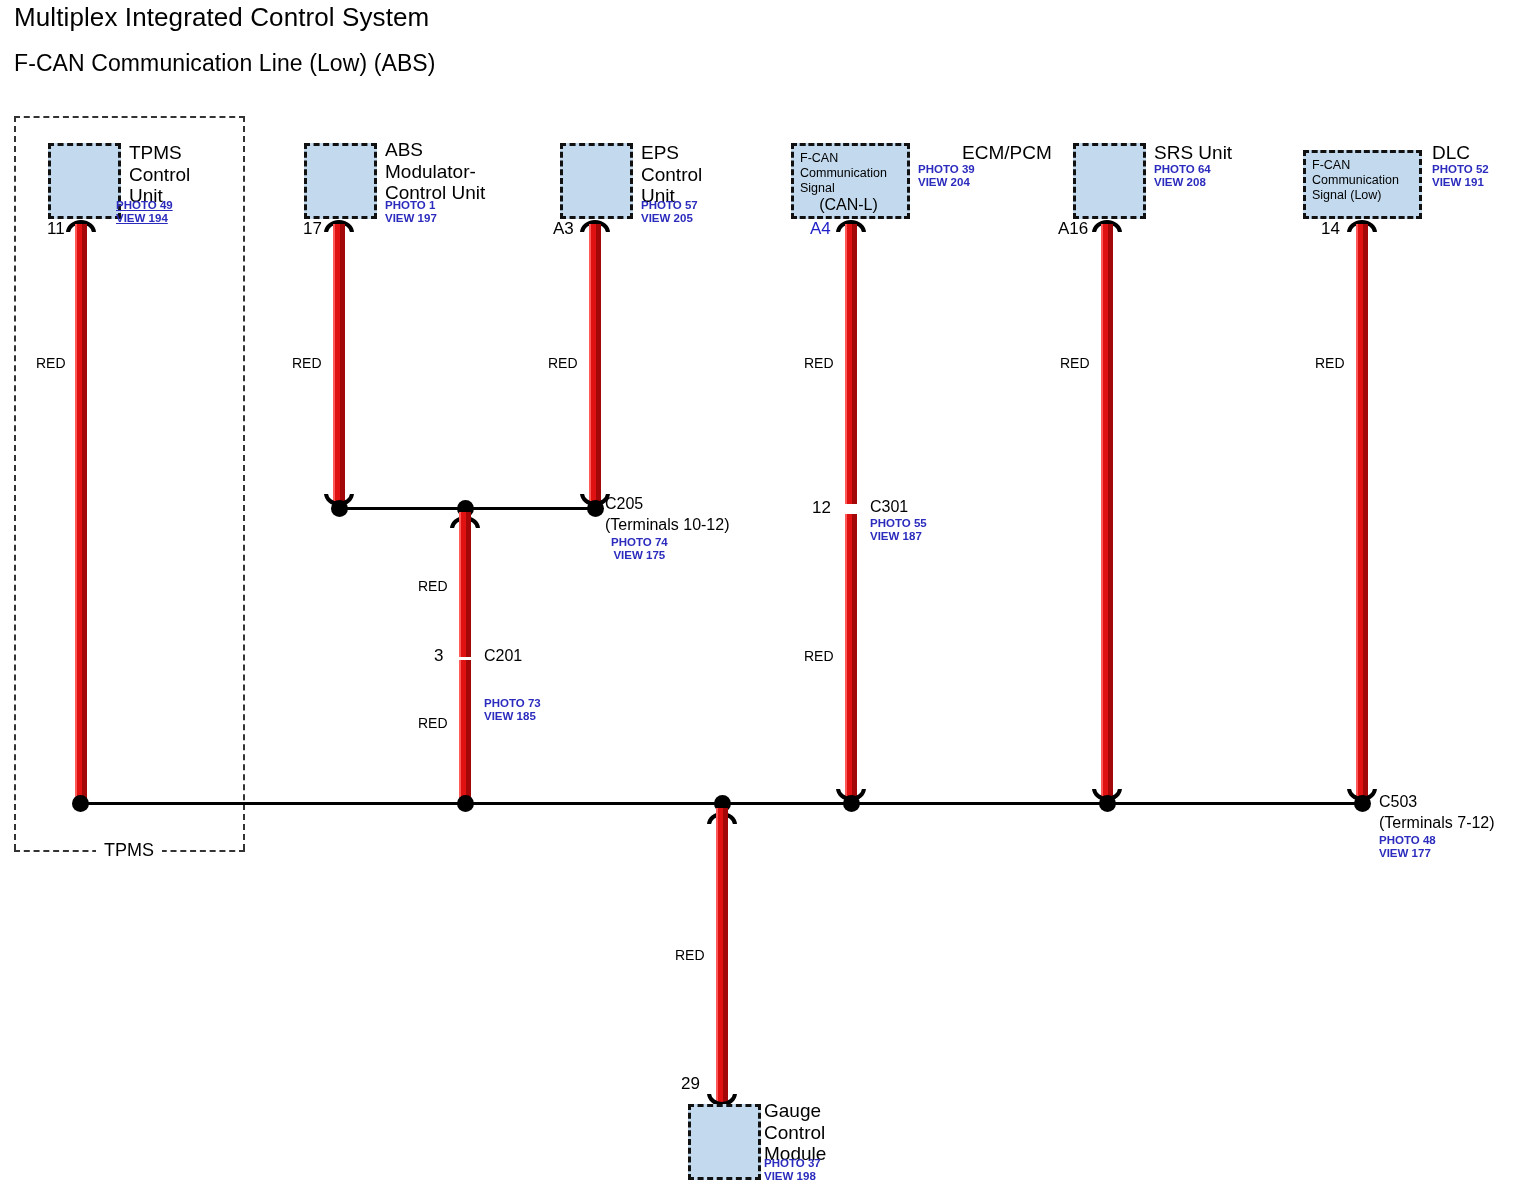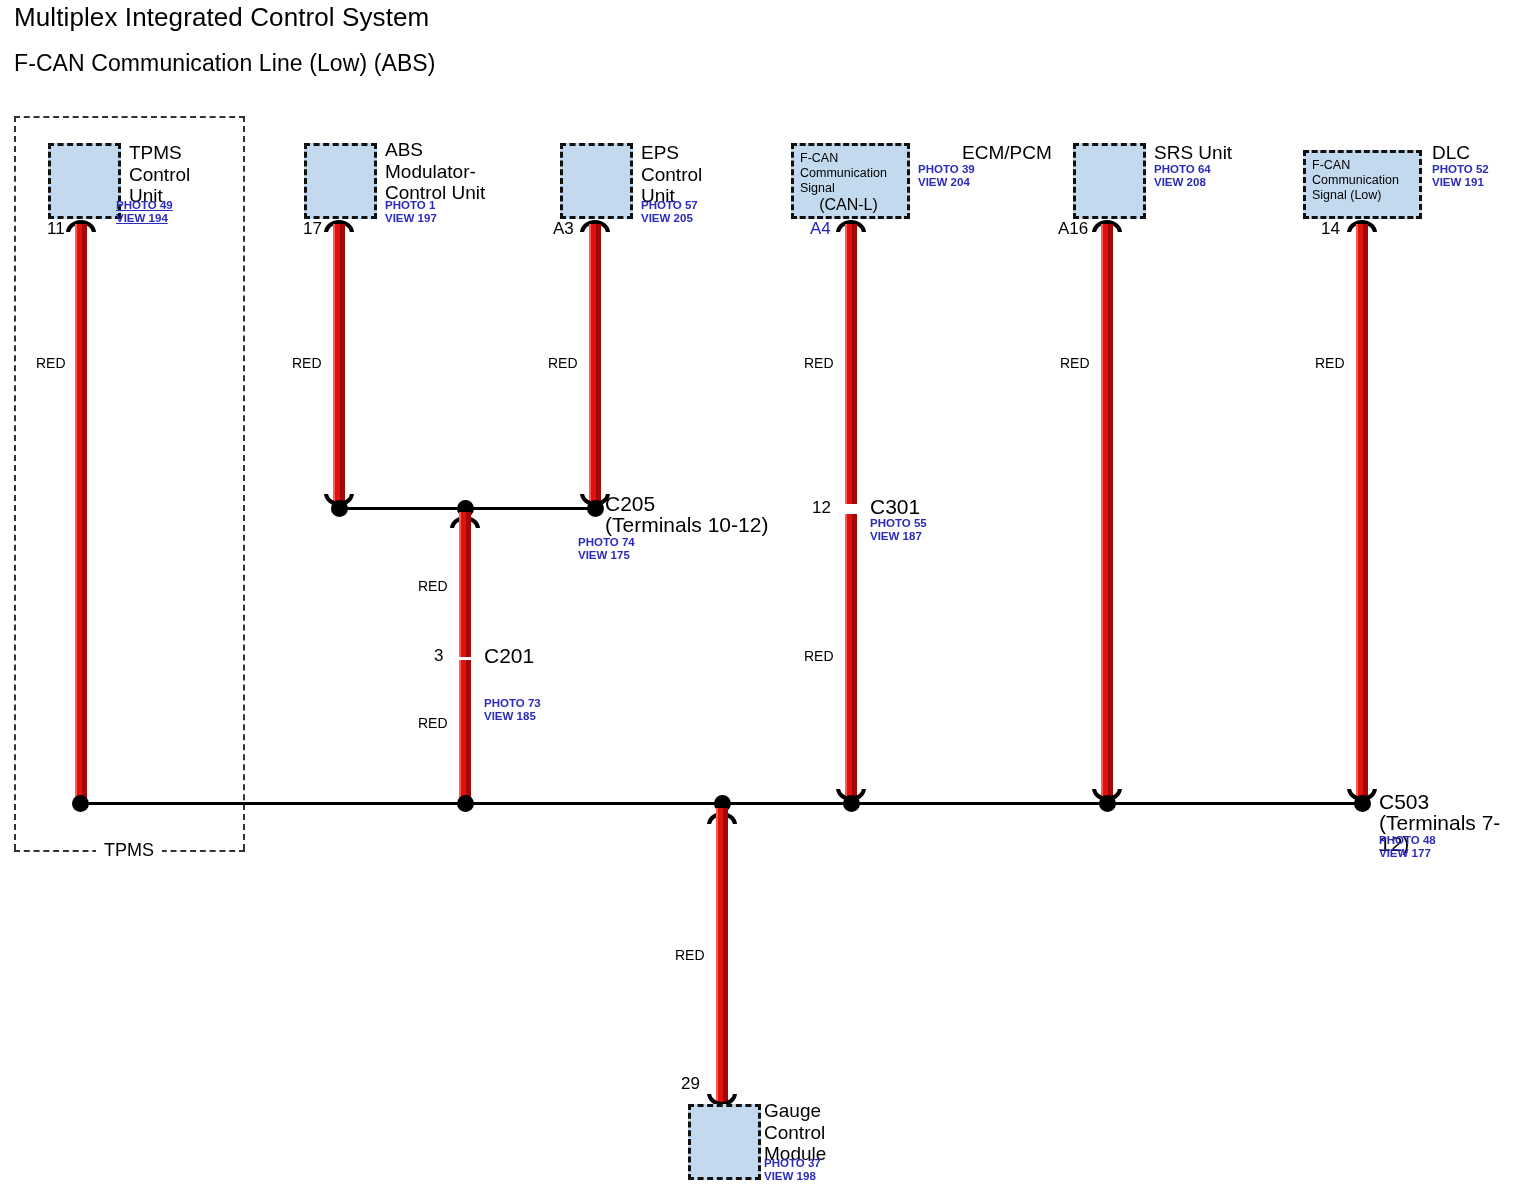--- a/index.html
+++ b/index.html
@@ -123,21 +123,21 @@
   .wirecolor{
     position:absolute;
     font-size:14px;
     color:#000;
     white-space:nowrap;
   }
 
   
   .conn-name{
     position:absolute;
-    font-size:21px;
+    font-size:16px;
     line-height:21px;
     color:#000;
     white-space:pre-line;
   }
 
   
   .encl-line{ position:absolute; }
   .encl-v{
     width:0;
     border-left:2px dashed #333;
@@ -203,21 +203,21 @@
   <div class="term" style="left:553px; top:219px;">A3</div>
   <div class="cap up" style="left:580px; top:216px;"></div>
   <div class="wire-shade" style="left:589px; top:224px; height:285px;"></div>
   <div class="wirecolor" style="left:548px; top:355px;">RED</div>
   <div class="cap down" style="left:580px; top:494px;"></div>
   <div class="dot" style="left:587px; top:500px;"></div>
 
   <div class="hline" style="left:338px; top:507px; width:255px;"></div>
   <div class="conn-name" style="left:605px; top:493px;">C205</div>
   <div class="conn-name" style="left:605px; top:514px;">(Terminals 10-12)</div>
-  <div class="photo-ref" style="left:578px; top:536px;">PHOTO 74
+  <div class="photo-ref" style="left:611px; top:536px;text-align:center;">PHOTO 74
 VIEW 175</div>
 
   <div class="dot" style="left:457px; top:500px;"></div>
   <div class="cap up" style="left:450px; top:512px;"></div>
   <div class="wire-shade" style="left:459px; top:512px; height:145px;"></div>
   <div class="wirecolor" style="left:418px; top:578px;">RED</div>
 
   <div class="conn" style="left:450px; top:644px;"></div>
   <div class="term" style="left:434px; top:646px;">3</div>
   <div class="conn-name" style="left:484px; top:645px;">C201</div>

